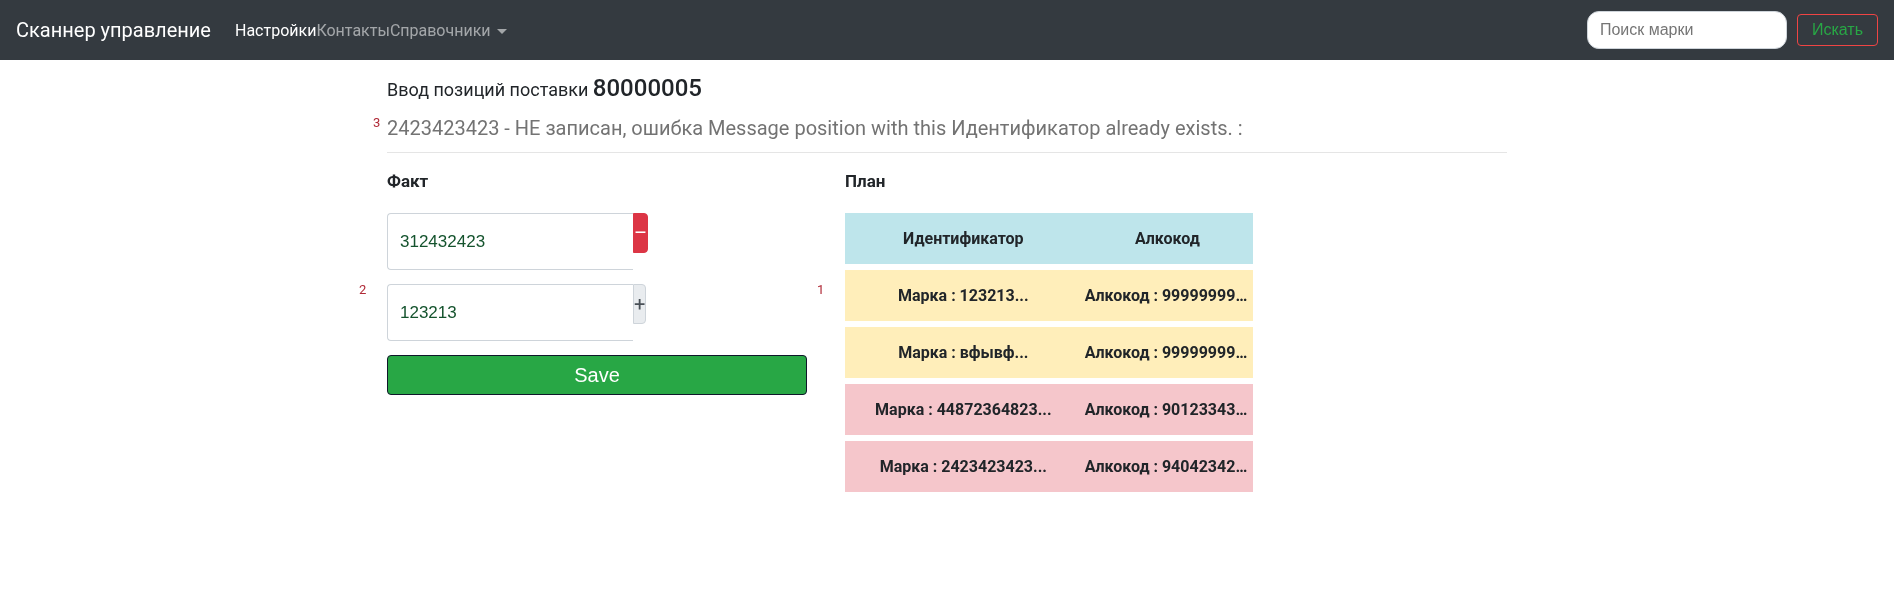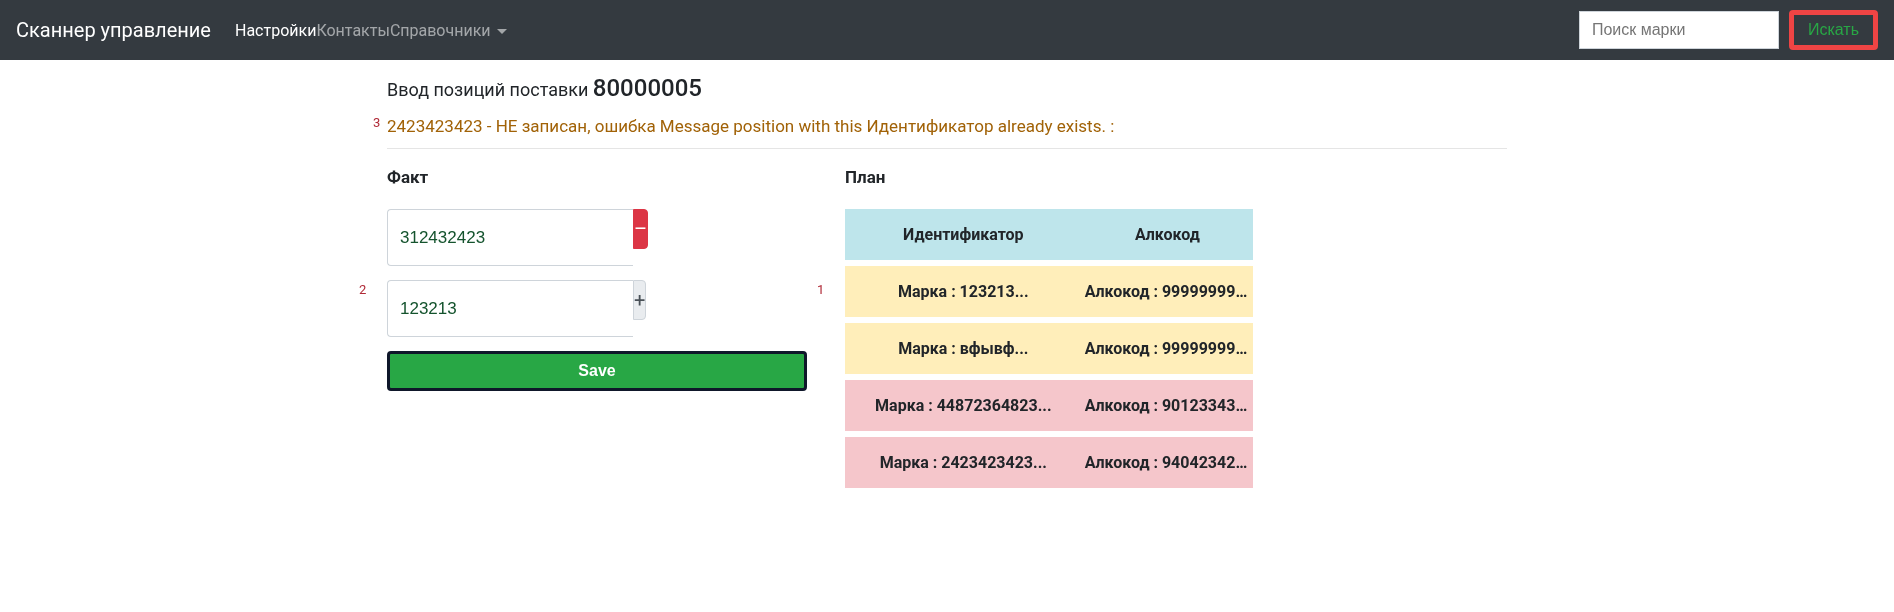--- a/index.html
+++ b/index.html
@@ -34,47 +34,47 @@
     vertical-align: middle;
     border-top: 5px solid rgba(255,255,255,0.55);
     border-left: 5px solid transparent;
     border-right: 5px solid transparent;
   }
   .nav-right { display: flex; align-items: center; gap: 10px; }
   .search-input {
     width: 200px;
     height: 38px;
     border: 1px solid #ced4da;
-    border-radius: 0;
+    border-radius: 12px;
     padding: 6px 12px;
     font-size: 16px;
     background: #fff;
     color: #495057;
   }
   .btn-outline-success {
     background: transparent;
     color: #28a745;
-    border: 5px solid #ef4444;
+    border: 1px solid #ef4444;
     border-radius: 4px;
     padding: 6px 14px;
     font-size: 16px;
     cursor: pointer;
   }
   .container {
     max-width: 1120px;
     margin: 0 auto;
     padding: 14px 0 40px;
     position: relative;
   }
   .page-title-row { margin-bottom: 14px; }
   .page-title-row .prefix { font-size: 18px; }
   .page-title-row .num { font-size: 24px; font-weight: 500; }
   .error-msg {
-    color: #a16207;
-    font-size: 17px;
+    color: #737373;
+    font-size: 20px;
     margin-bottom: 12px;
   }
   hr.sep { border: 0; border-top: 1px solid #e5e5e5; margin: 0 0 18px; }
   .cols { display: flex; gap: 48px; }
   .cols .left { flex: 0 0 420px; }
   .cols .right { flex: 0 0 408px; margin-left: -10px; }
   .sec-title { font-weight: 700; font-size: 17px; margin-bottom: 22px; }
   .input-group { display: flex; margin-bottom: 14px; width: 254px; }
   .input-group input {
     flex: 1;
@@ -99,25 +99,24 @@
     cursor: pointer;
     font-weight: 400;
   }
   .ig-btn.minus { background: #dc3545; border-color: #dc3545; color: #fff; }
   .ig-btn.plus  { background: #e9ecef; border-color: #ced4da; color: #495057; }
   .btn-save {
     width: 420px;
     height: 40px;
     background: #28a745;
     color: #fff;
-    border: 3px solid #0f172a;
+    border: 1px solid #0f172a;
     border-radius: 4px;
-    font-size: 16px;
+    font-size: 20px;
     cursor: pointer;
-    font-weight: bold;
   }
   table.plan { width: 100%; border-collapse: collapse; table-layout: fixed; }
   table.plan th, table.plan td {
     text-align: center;
     padding: 16px 3px;
     font-size: 16px;
     white-space: nowrap;
     overflow: hidden;
     text-overflow: ellipsis;
   }

